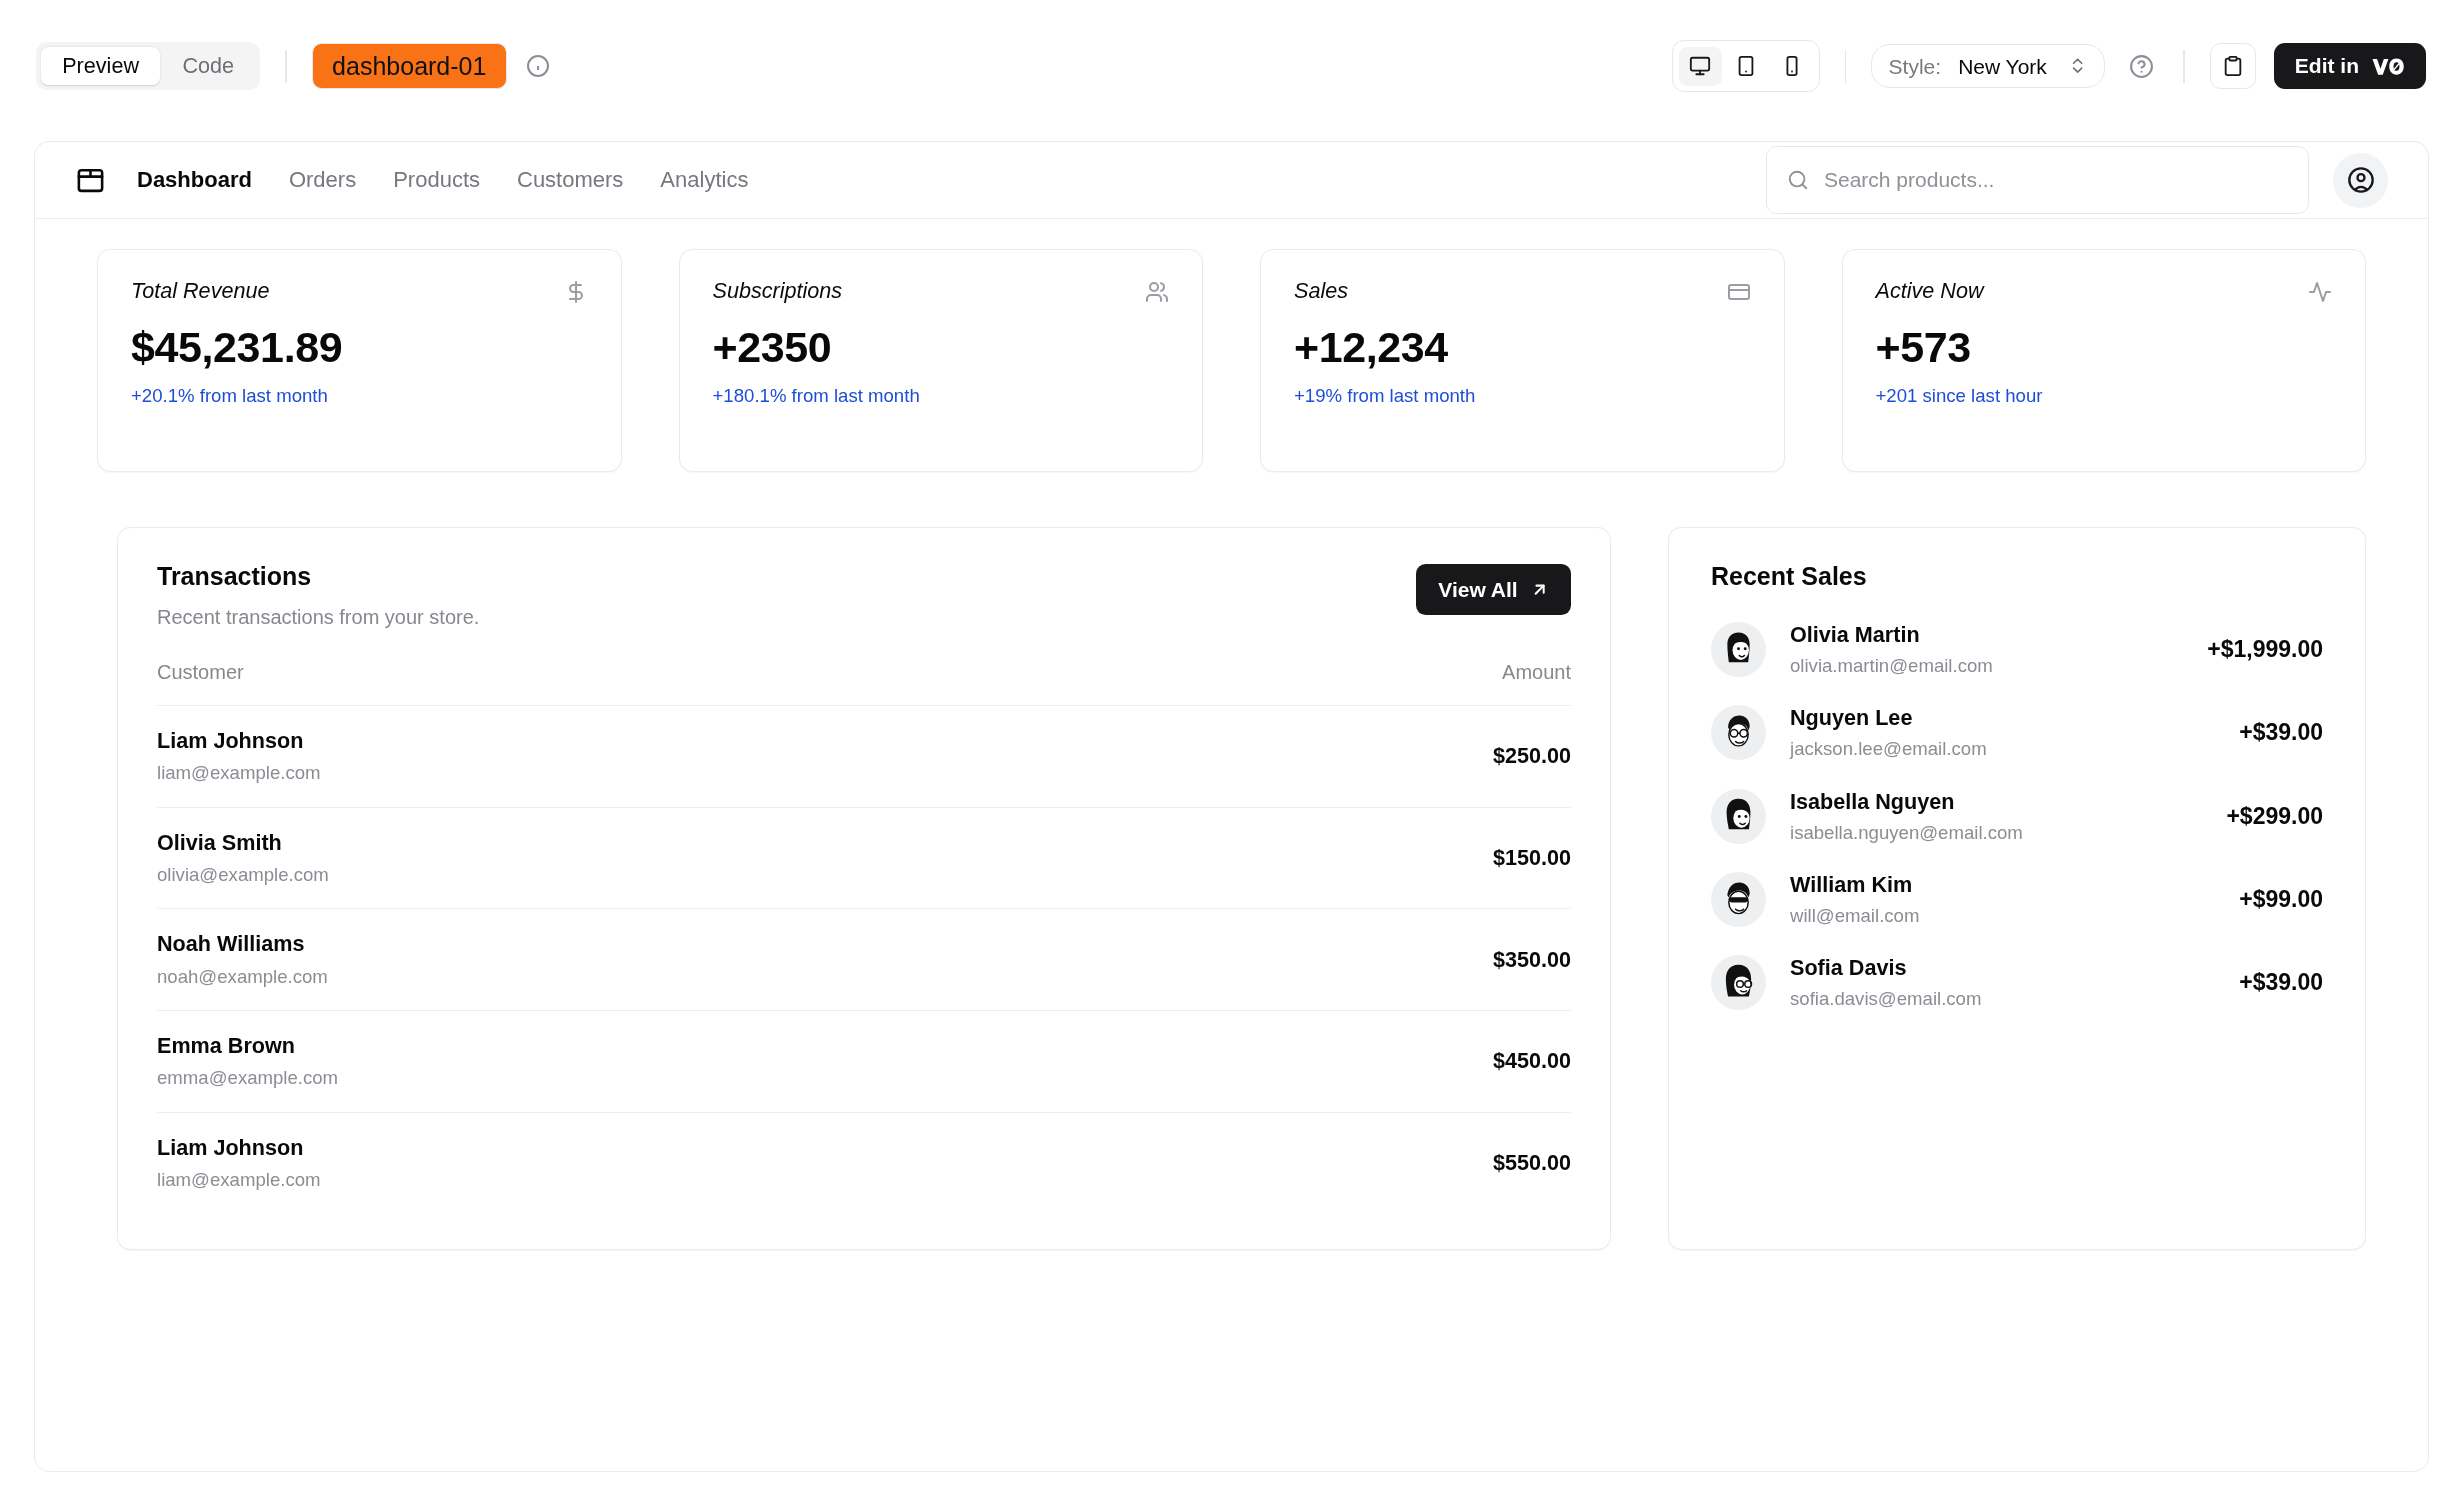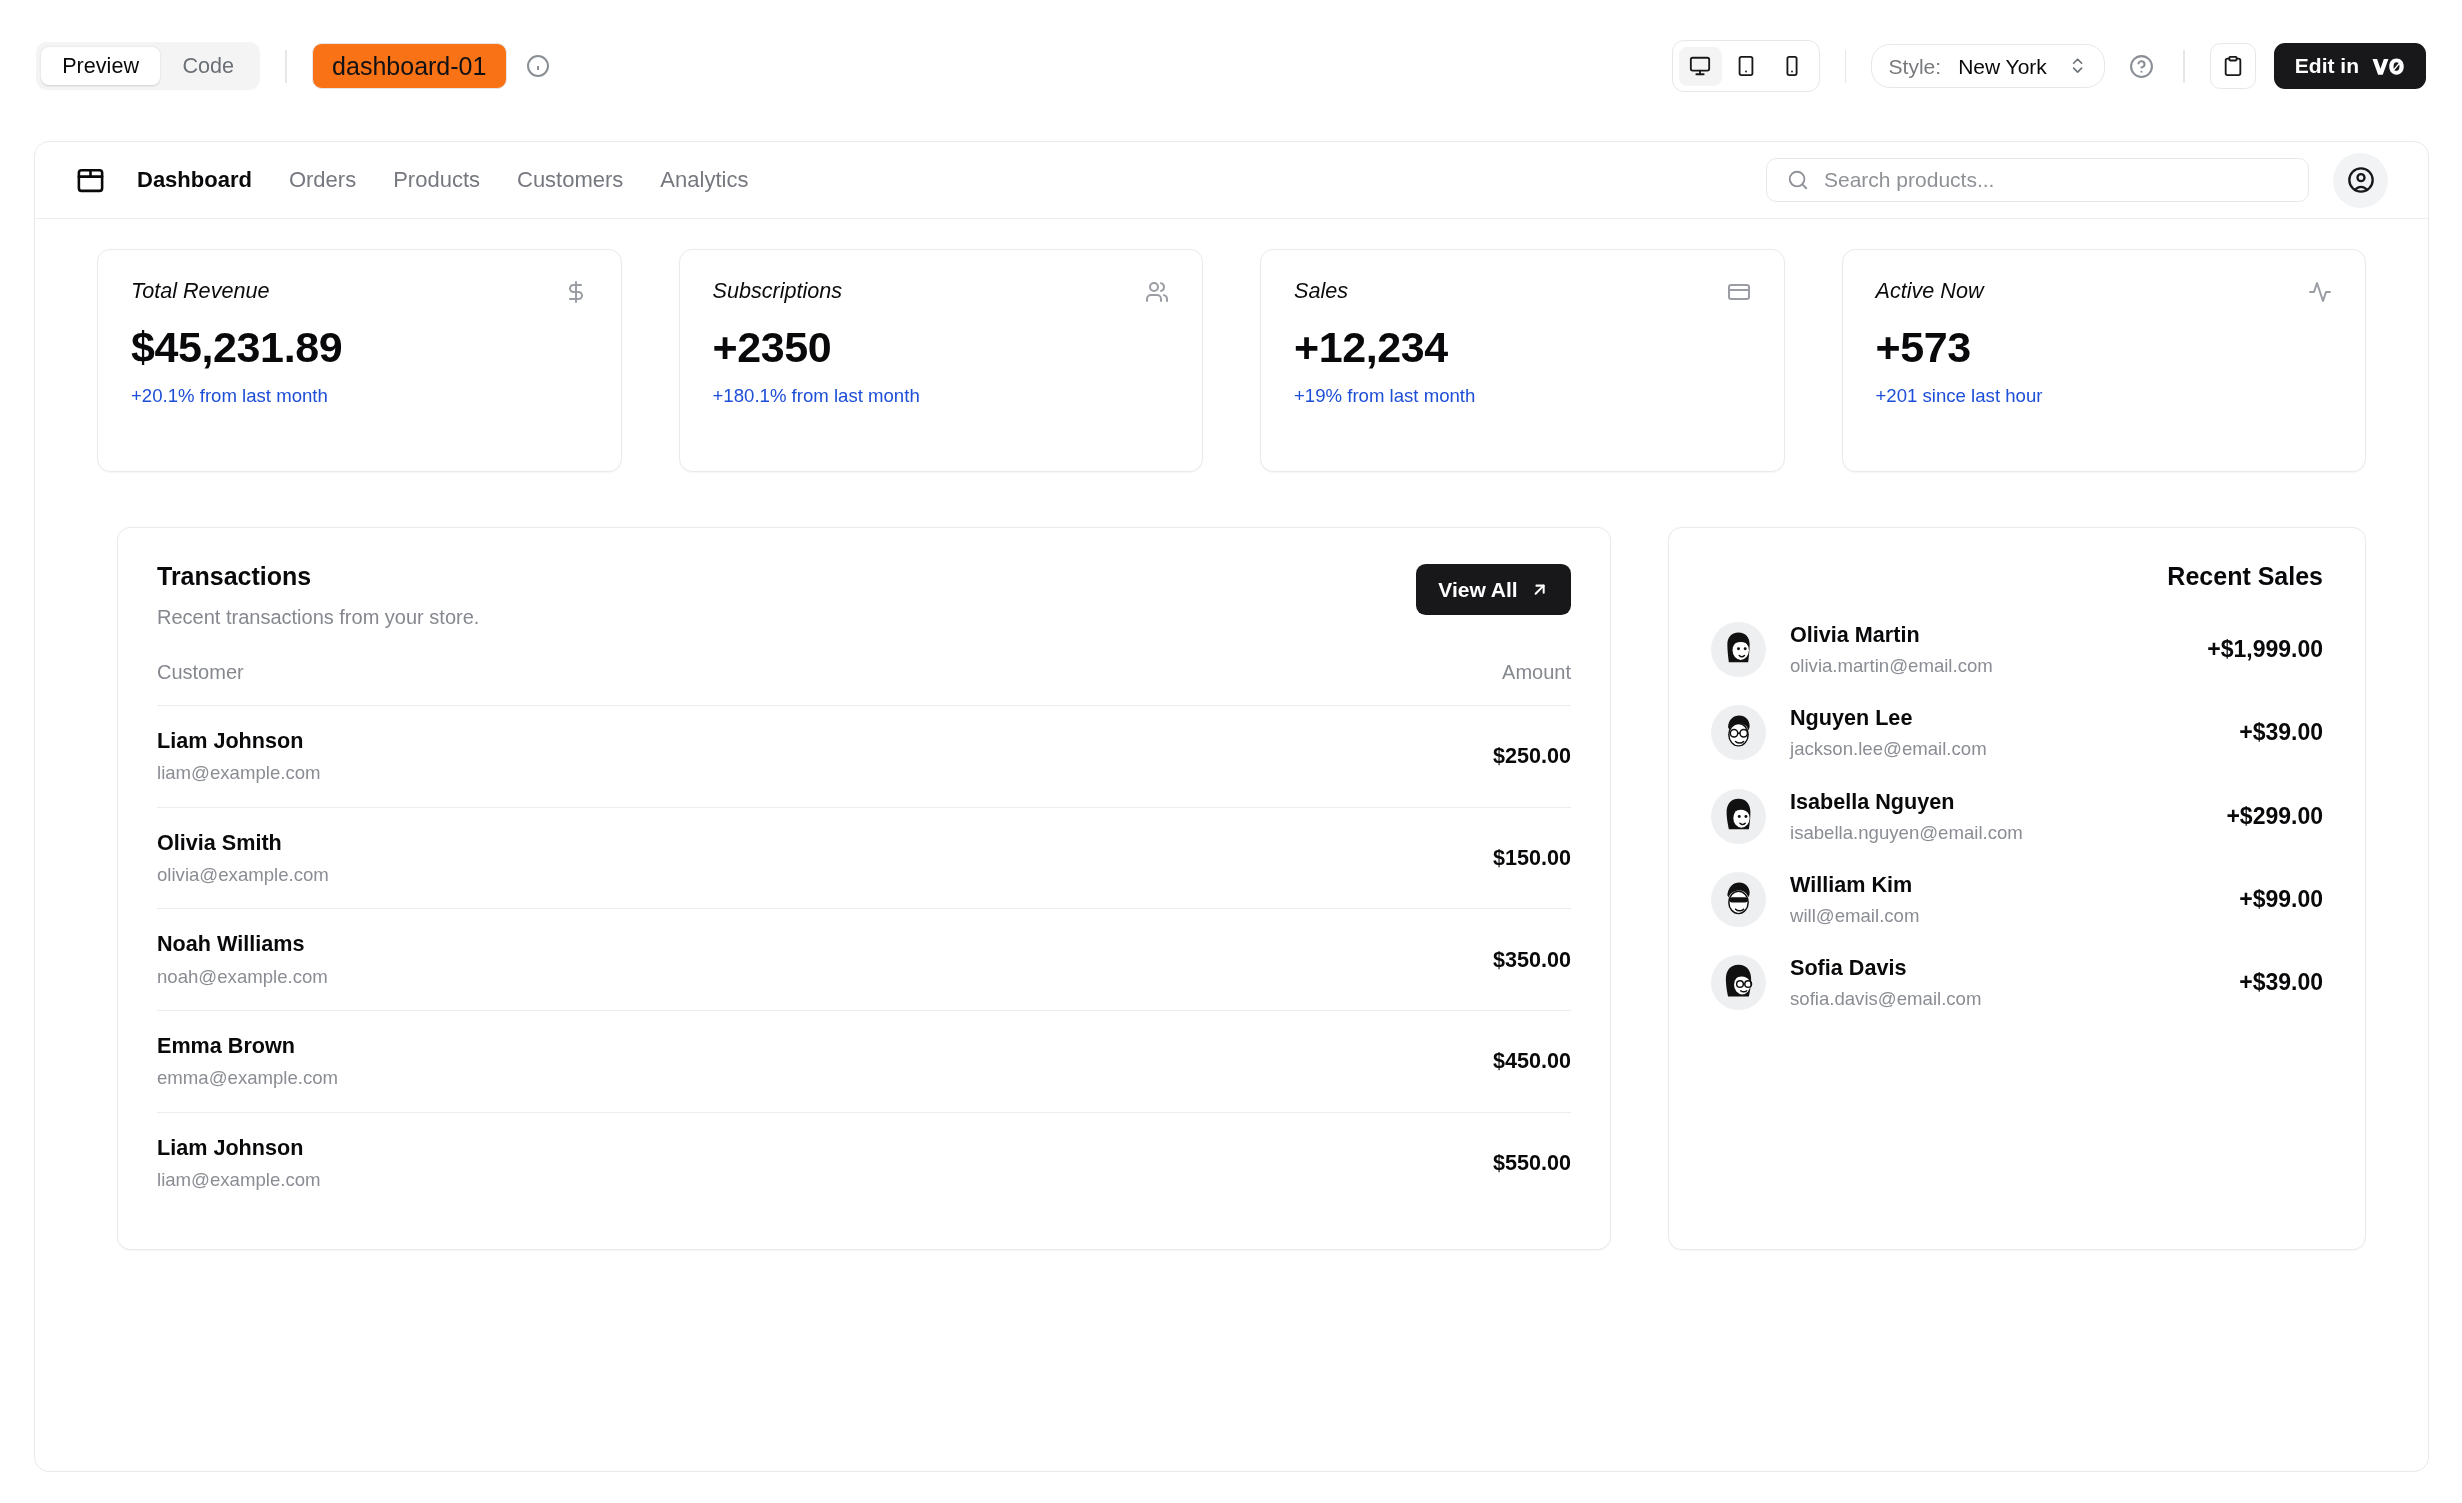--- a/index.html
+++ b/index.html
@@ -162,21 +162,21 @@
   }
   .nav-link.active { color: #09090b; font-weight: 700; }
 
   .search-wrap {
     margin-left: auto;
     position: relative;
     width: 543px;
   }
   .search-input {
     width: 100%;
-    height: 44px;
+    height: 68px;
     border: 1.5px solid #e7e7e9;
     border-radius: 10.4px;
     padding: 0 15px 0 57px;
     font-size: 21px;
     font-family: "Liberation Sans", sans-serif;
     color: #09090b;
     background: #fff;
     outline: none;
   }
   .search-input::placeholder { color: #8e9196; }
@@ -278,21 +278,21 @@
   table.tx td {
     padding: 22px 0 22px 0;
     border-bottom: 1.5px solid #ededef;
     vertical-align: middle;
   }
   table.tx tr:last-child td { border-bottom: none; }
   .cust-name { font-size: 21.6px; font-weight: 600; color: #09090b; line-height: 1.25; }
   .cust-mail { font-size: 18.6px; color: #8a8d93; margin-top: 7.4px; line-height: 1.2; }
   .amt { font-size: 21.6px; font-weight: 600; color: #09090b; text-align: right; white-space: nowrap; }
 
-  .rs-title { font-size: 25px; font-weight: 700; color: #09090b; line-height: 1; text-align: right; }
+  .rs-title { font-size: 25px; font-weight: 700; color: #09090b; line-height: 1; }
   .rs-list { margin-top: 33px; display: flex; flex-direction: column; gap: 28px; }
   .rs-item { display: flex; align-items: center; }
   .rs-avatar {
     width: 55px; height: 55px; border-radius: 50%;
     background: #eeeff1;
     flex: 0 0 auto;
     overflow: hidden;
     display: flex; align-items: flex-end; justify-content: center;
   }
   .rs-text { margin-left: 24px; min-width: 0; }

